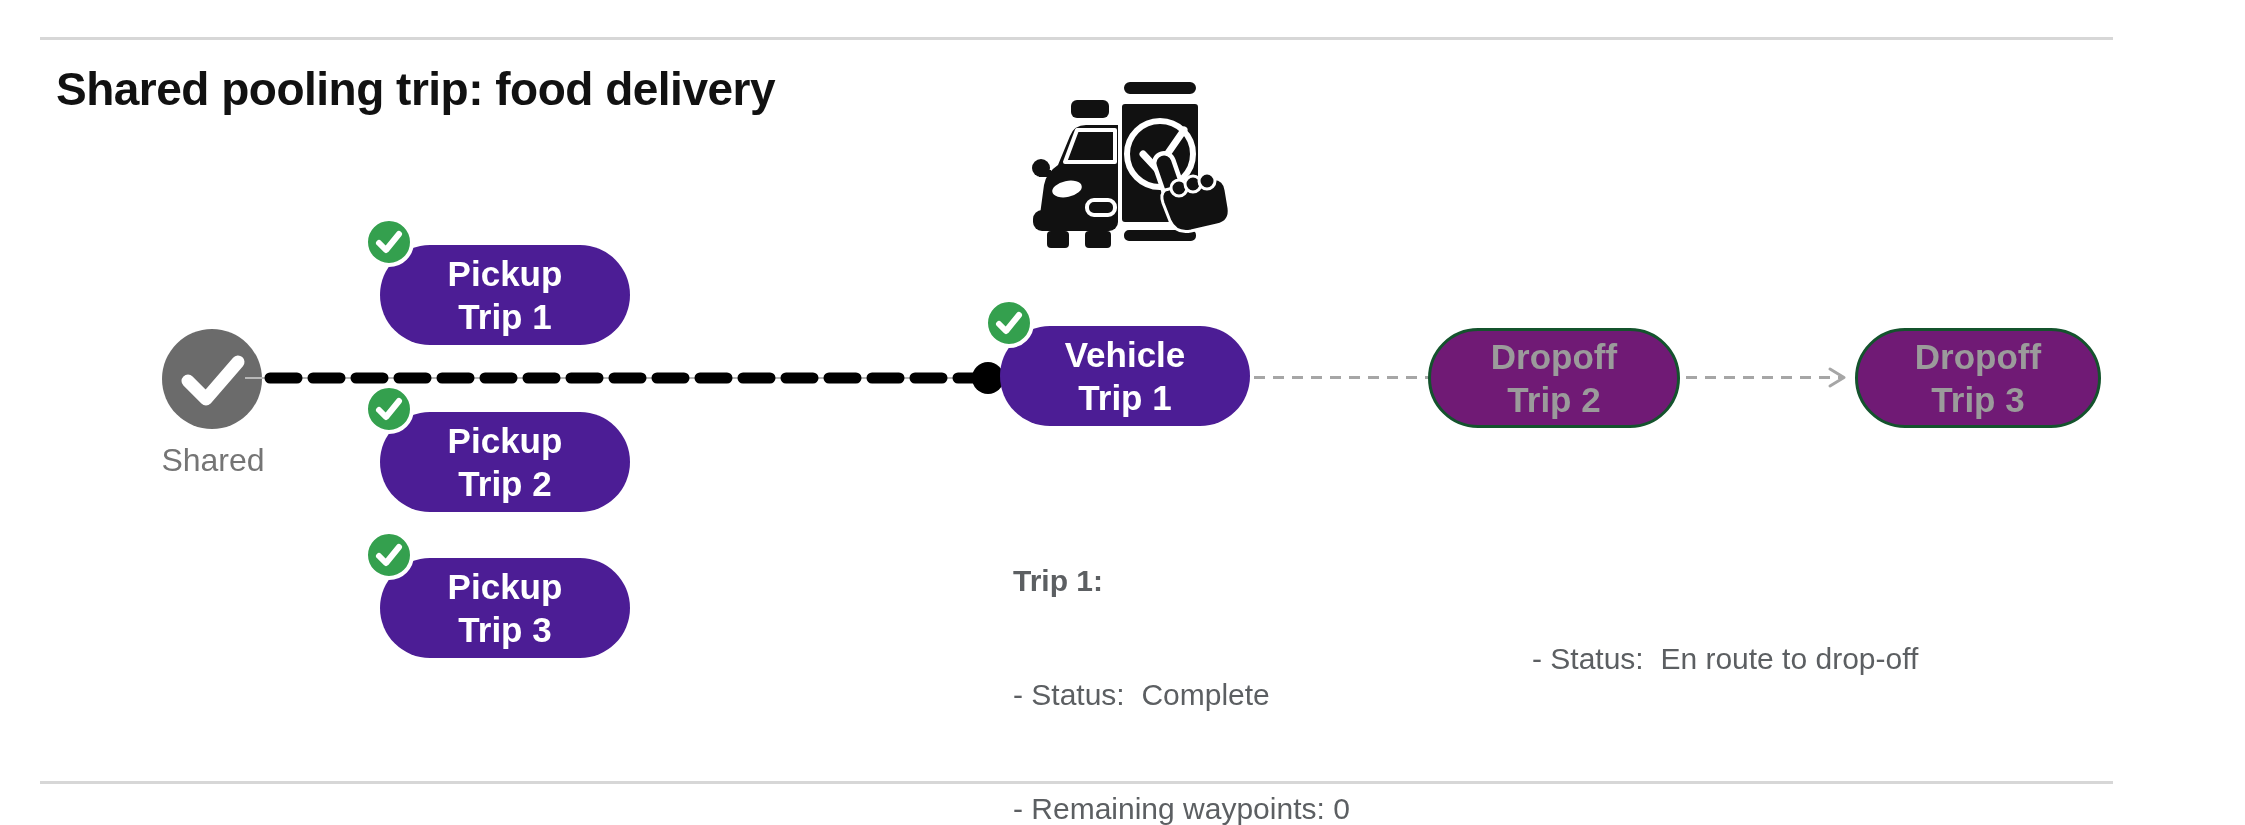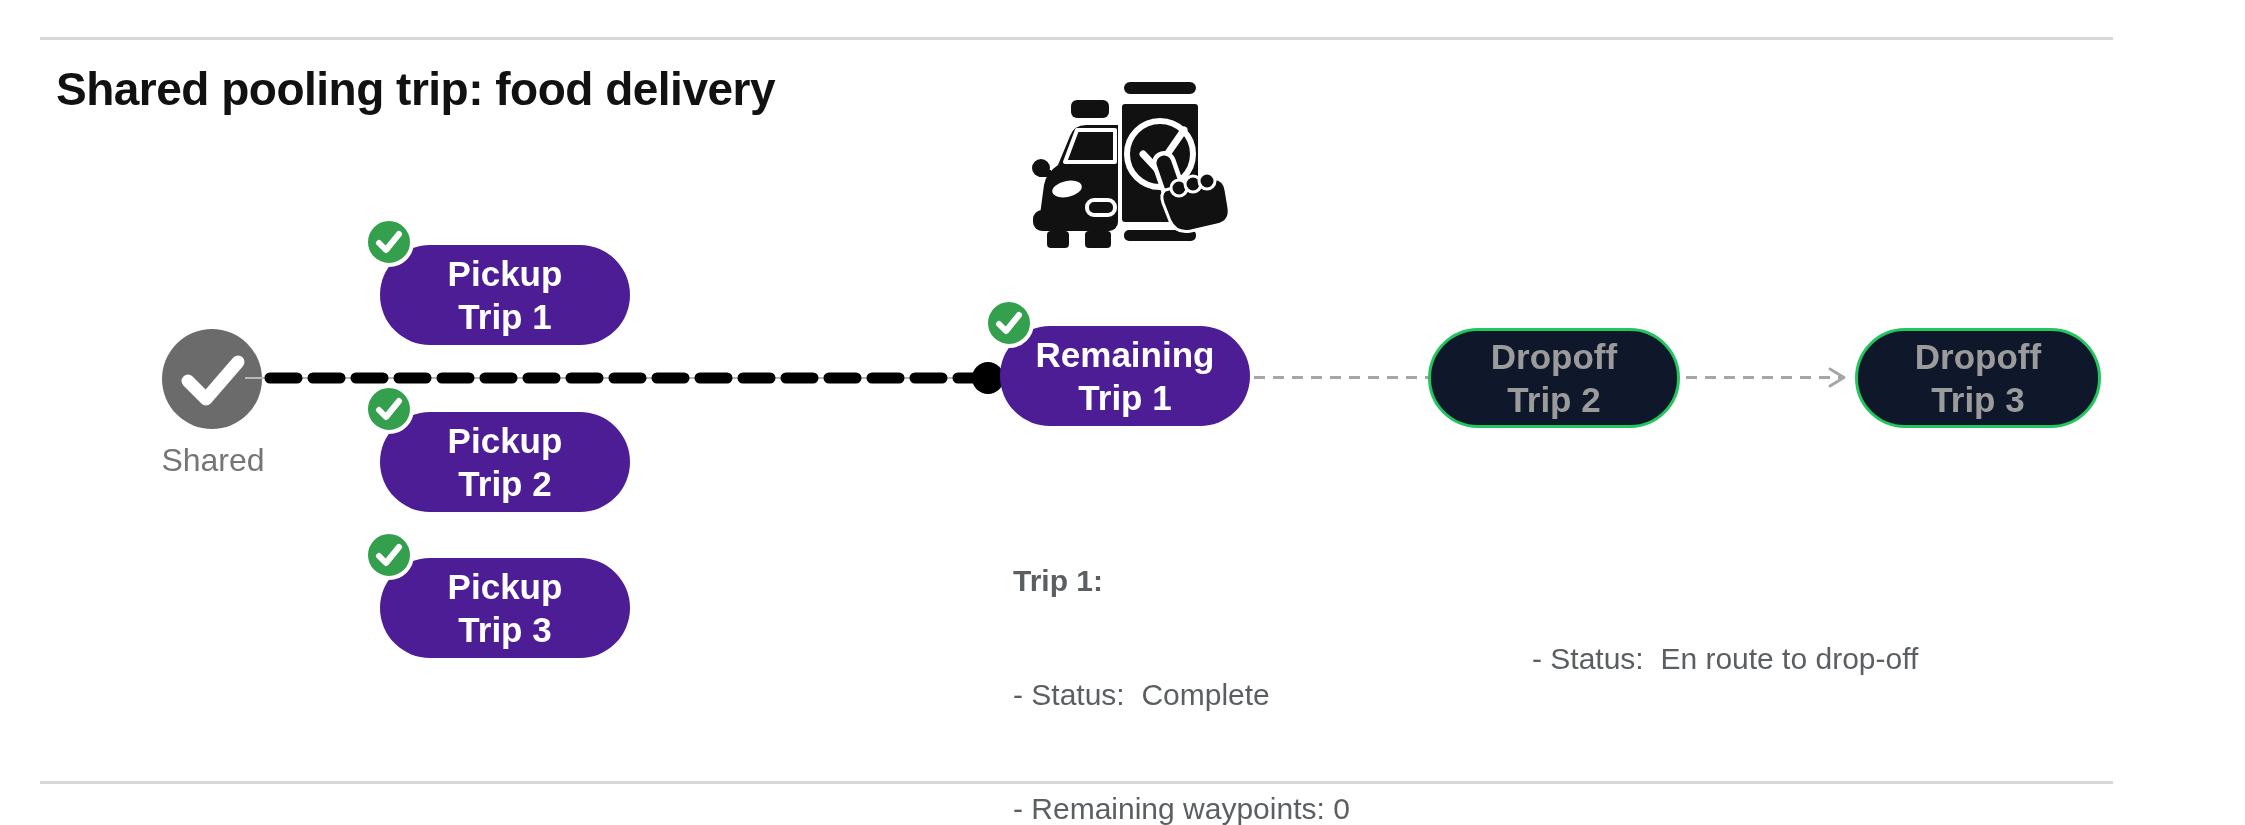--- a/index.html
+++ b/index.html
@@ -27,21 +27,21 @@
     position:absolute;left:63px;top:440px;width:300px;text-align:center;
     font-size:32px;line-height:41px;color:#757575;
   }
   
   .pill{
     position:absolute;width:250px;height:100px;border-radius:52px;box-sizing:border-box;
     display:flex;flex-direction:column;align-items:center;justify-content:center;
     font-size:35px;font-weight:bold;line-height:43px;text-align:center;
   }
   .pill.orange{background:#4c1d95;color:#ffffff;}
-  .pill.ghost{background:#0f172a;border:3px solid #22c55e;color:#9b9b9b;}
+  .pill.ghost{background:#701a75;border:3px solid #14532d;color:#9b9b9b;}
   .badge{
     position:absolute;left:-16px;top:-28px;width:42px;height:42px;border-radius:50%;
     background:#34a04e;border:4px solid #ffffff;display:flex;align-items:center;justify-content:center;
   }
   .connector{position:absolute;}
   
   .status{position:absolute;font-size:30px;line-height:38px;color:#5c5f62;white-space:pre-wrap;}
   .status .b{font-weight:bold;}
 </style>
 </head>
@@ -129,21 +129,21 @@
     <div>Pickup</div>
     <div>Trip 3</div>
   </div>
 
   <div class="pill orange" style="left:1000px;top:326px;">
     <div class="badge">
       <svg width="42" height="42" viewBox="0 0 42 42">
           <path d="M11,22 L18,29 L31,13" fill="none" stroke="#ffffff" stroke-width="6" stroke-linecap="round" stroke-linejoin="round"></path>
         </svg>
     </div>
-    <div>Remaining</div>
+    <div>Vehicle</div>
     <div>Trip 1</div>
   </div>
 
   <svg class="connector" style="left:1252px;top:369px;" width="178" height="17" viewBox="0 0 178 17">
     <line x1="2" y1="8.5" x2="176" y2="8.5" stroke="#a6a6a6" stroke-width="3" stroke-dasharray="11 8"></line>
   </svg>
 
   <div class="pill ghost" style="left:1428px;top:328px;width:252px;">
     <div>Dropoff</div>
     <div>Trip 2</div>

